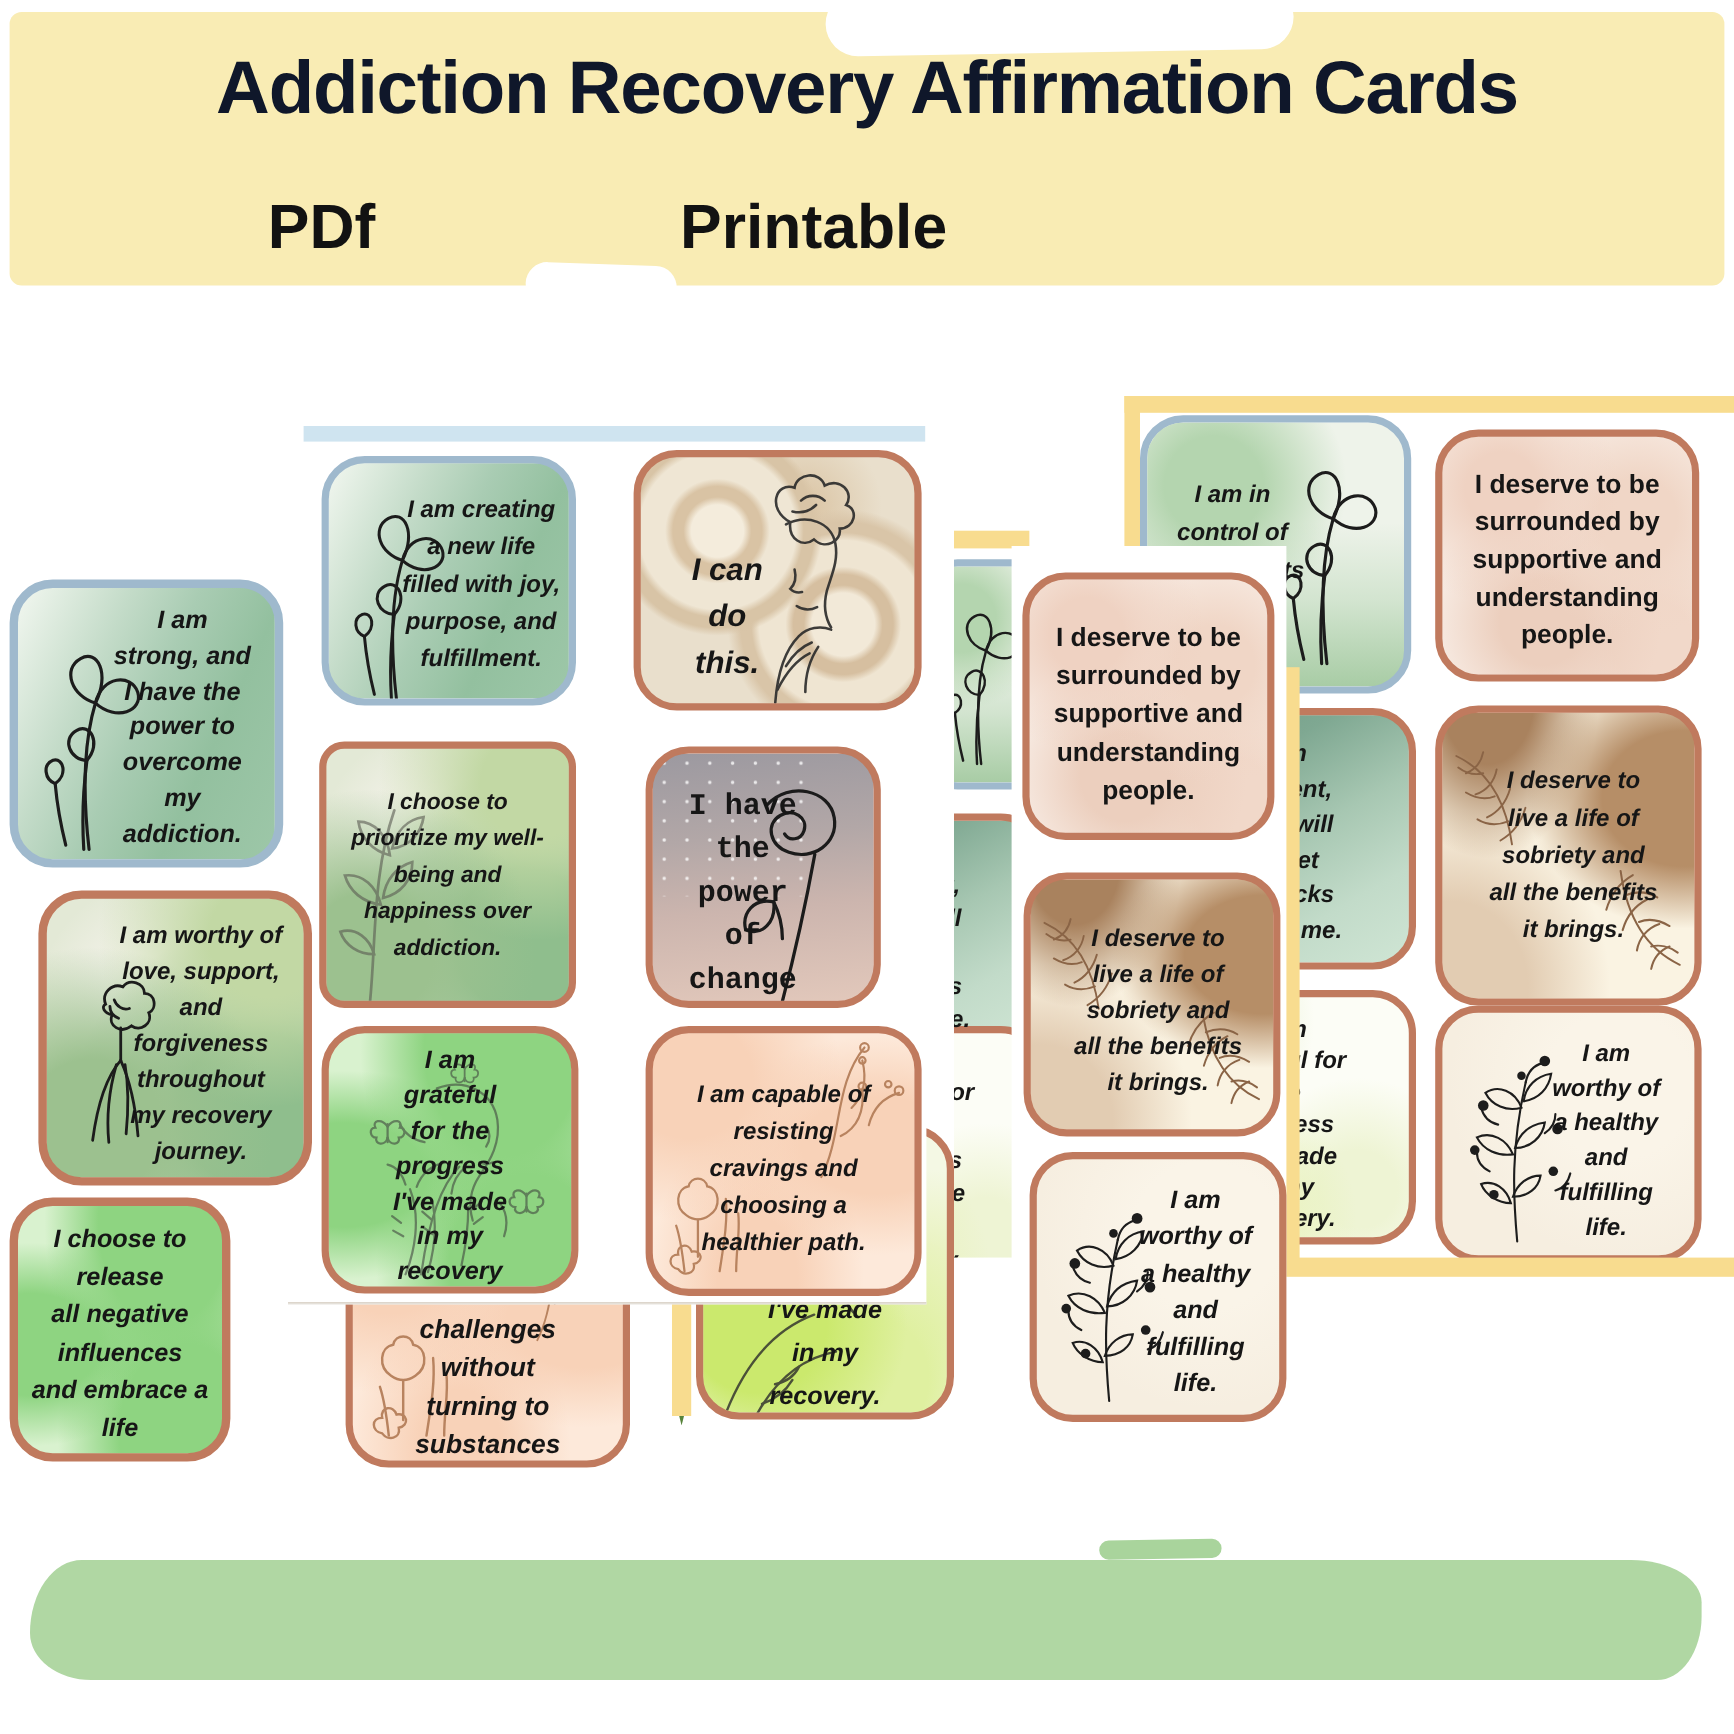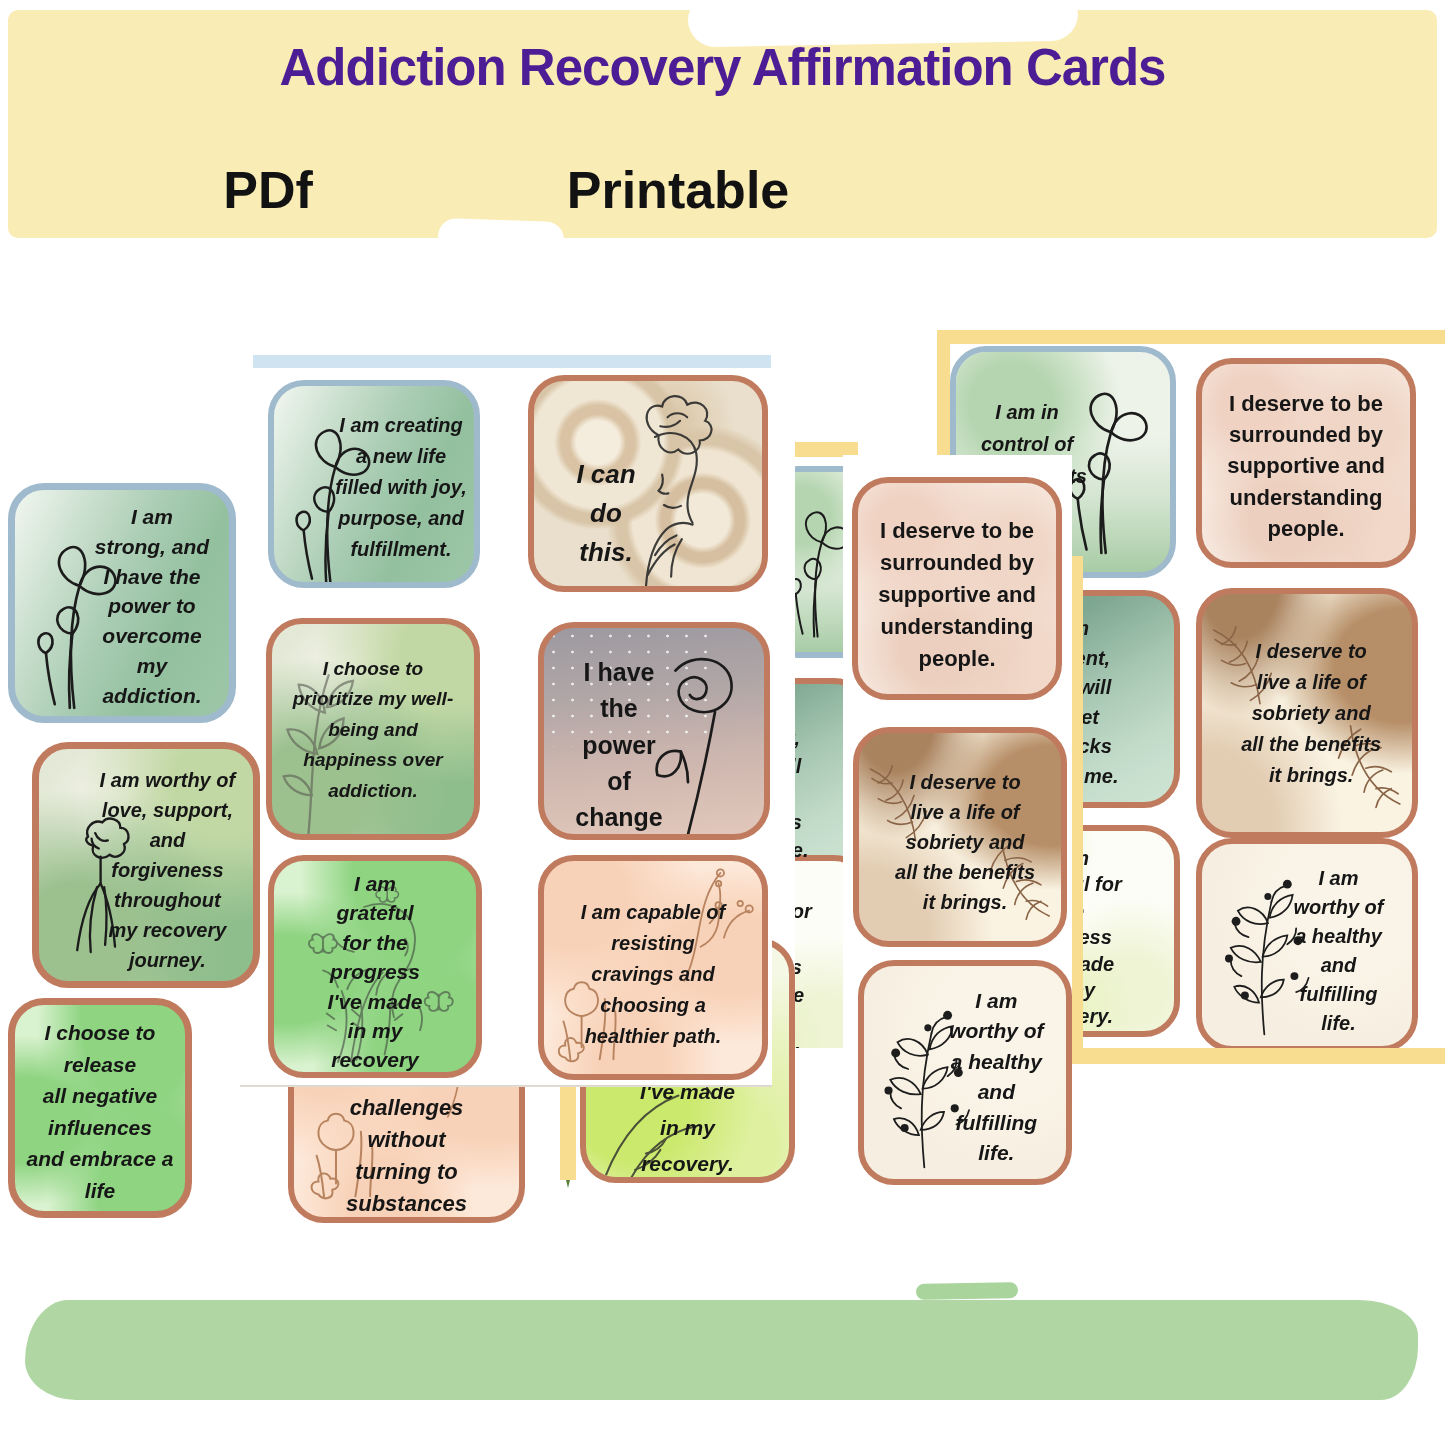--- a/index.html
+++ b/index.html
@@ -3,21 +3,21 @@
 <meta charset="utf-8">
 <style>
   html,body{margin:0;padding:0;background:#fff;}
   body{width:1445px;height:1445px;font-family:"Liberation Sans",sans-serif;}
   .page{position:relative;width:1445px;height:1445px;background:#fff;overflow:hidden;}
 
   
   .banner{position:absolute;left:8px;top:10px;width:1429px;height:228px;background:#f9ecb4;border-radius:10px;z-index:8;}
   .banner .notch-top{position:absolute;left:680px;top:-20px;width:390px;height:54px;background:#fff;border-radius:30px;transform:rotate(-1deg);}
   .banner .notch-bottom{position:absolute;left:430px;bottom:-18px;width:126px;height:36px;background:#fff;border-radius:18px;transform:rotate(2deg);}
-  .banner-title{position:absolute;left:0;right:0;top:28px;text-align:center;font-size:51px;font-weight:700;letter-spacing:-1px;color:#4c1d95;}
+  .banner-title{position:absolute;left:0;right:0;top:28px;text-align:center;font-size:62px;font-weight:700;letter-spacing:-1px;color:#0f172a;}
   .banner-sub{position:absolute;top:150px;font-size:52px;font-weight:700;color:#121212;text-align:center;}
 
   
   .sheet{position:absolute;background:#fff;}
   .ybar{position:absolute;background:#f8dc8f;z-index:2;}
 
   
   .card{position:absolute;border:6px solid #c07a5e;border-radius:36px;box-sizing:border-box;overflow:hidden;}
   .card.blue{border-color:#9fb9cd;}
   .card-text{position:absolute;z-index:2;left:6%;right:6%;font-weight:700;font-style:italic;color:#161616;text-align:center;white-space:pre-line;line-height:1.5;}
@@ -391,31 +391,31 @@
 fulfillment.</div>
     </div>
     <div class="card bg-marble" style="left:288px;top:7px;width:240px;height:217px;">
       <svg class="art" style="right:4px;top:4px;width:172px;height:206px;color:#2a2a2a;opacity:.9;">
           <use href="#sym-facecrown"></use>
         </svg>
       <div class="card-text" style="left:18px;right:auto;width:108px;top:74px;font-size:26px;line-height:1.5;">I can
 do
 this.</div>
     </div>
-    <div class="card bg-watercolor" style="left:26px;top:250px;width:214px;height:222px;">
+    <div class="card bg-watercolor" style="left:26px;top:250px;width:214px;height:222px;border-radius:21px;">
       <svg class="art" style="left:2px;top:40px;width:98px;height:178px;color:#5a5a52;opacity:.6;">
           <use href="#sym-branch"></use>
         </svg>
       <div class="card-text" style="left:4%;right:4%;top:30px;font-size:19px;line-height:1.6;">I choose to
 prioritize my well-
 being and
 happiness over
 addiction.</div>
     </div>
-    <div class="card bg-graypink" style="left:298px;top:254px;width:232px;height:218px;">
+    <div class="card bg-graypink" style="left:298px;top:254px;width:196px;height:218px;font-family:Liberation Mono, monospace;">
       <svg class="art" style="right:6px;top:12px;width:140px;height:198px;color:#1b1b1b;z-index:2;">
           <use href="#sym-rose"></use>
         </svg>
       <div class="card-text roman" style="left:18px;right:auto;width:114px;top:26px;font-size:25px;line-height:1.45;">I have
 the
 power
 of
 change</div>
     </div>
     <div class="card bg-waves" style="left:28px;top:487px;width:214px;height:223px;">

